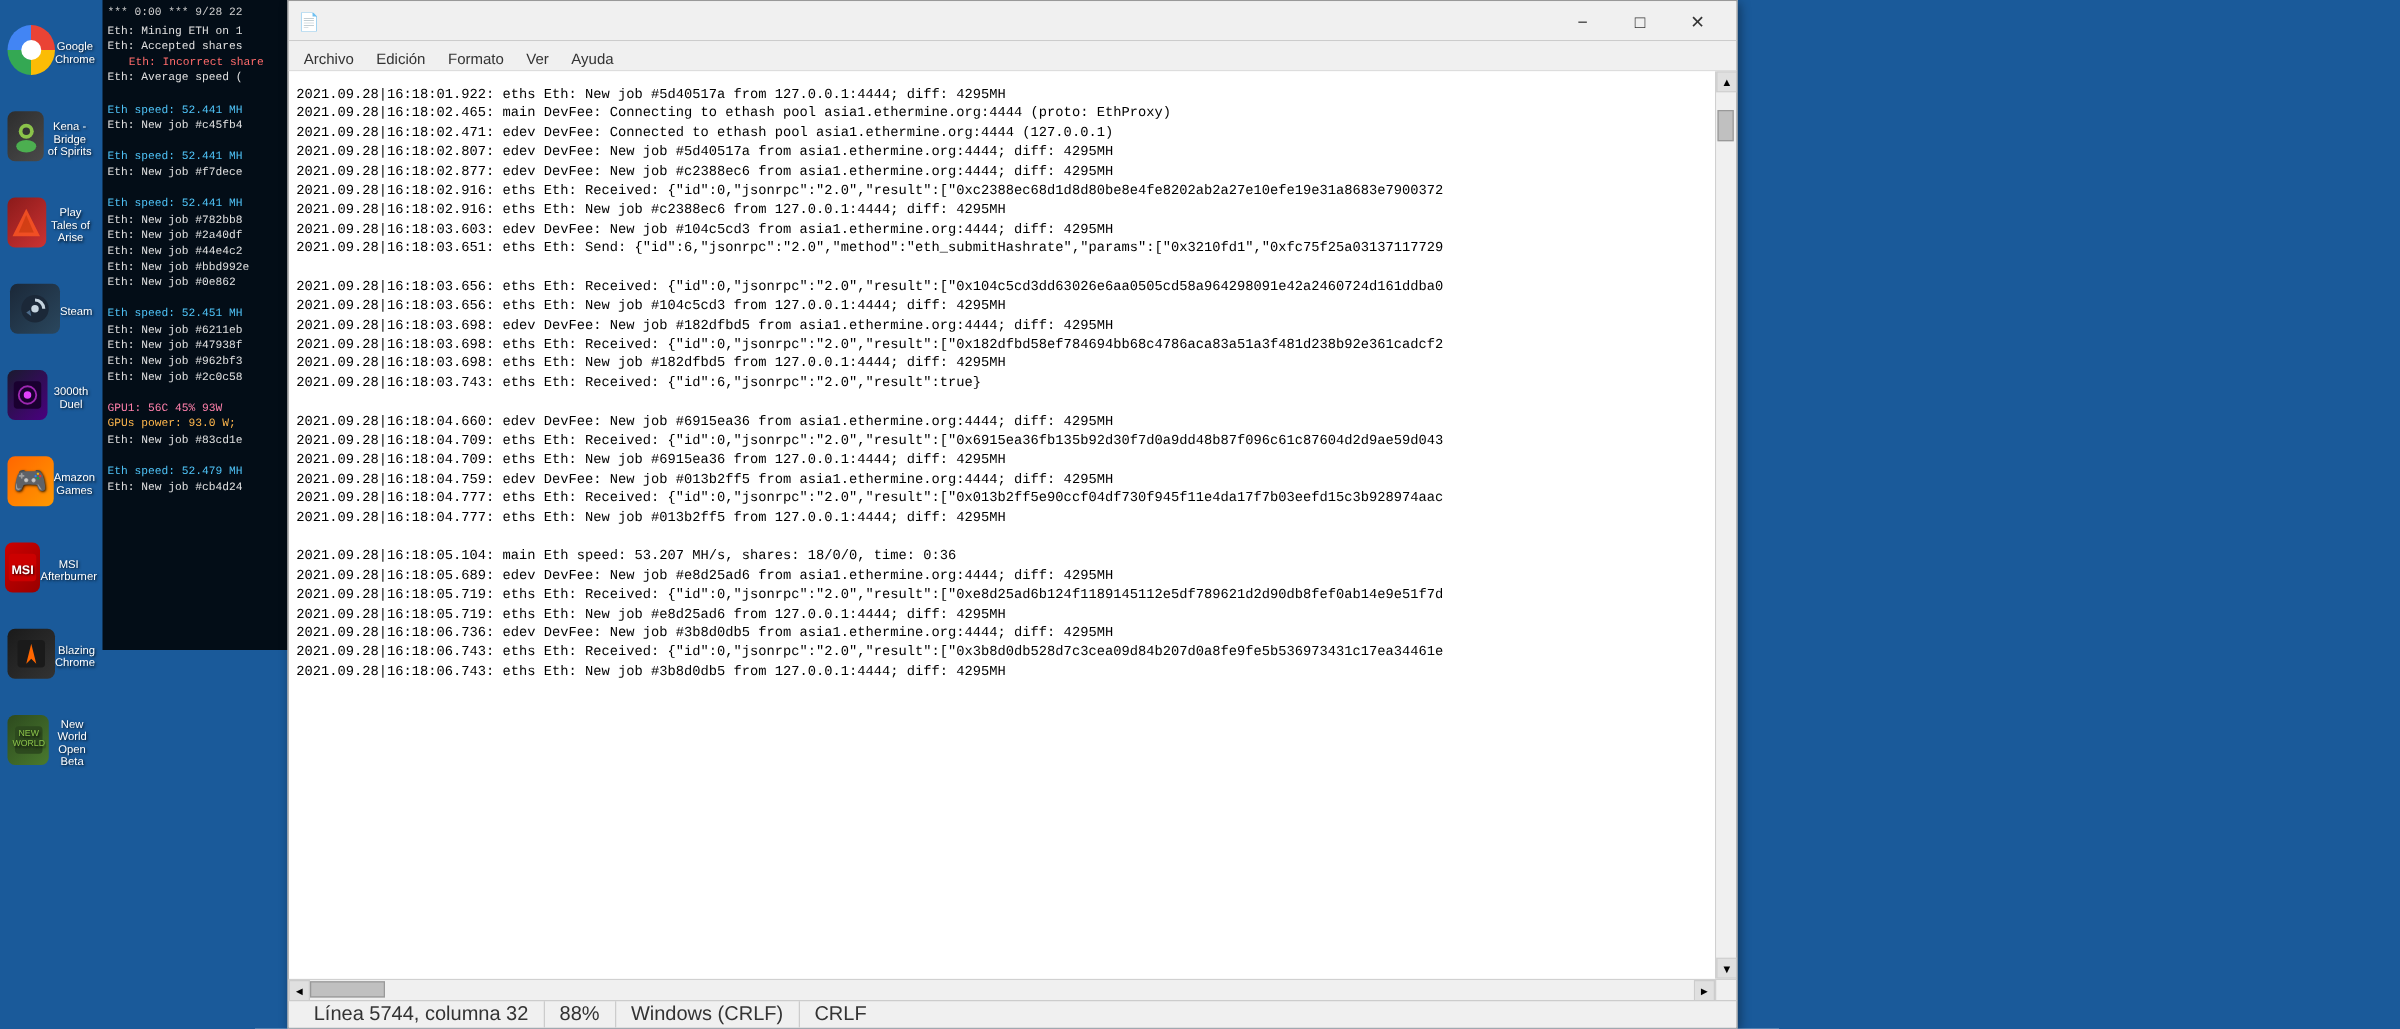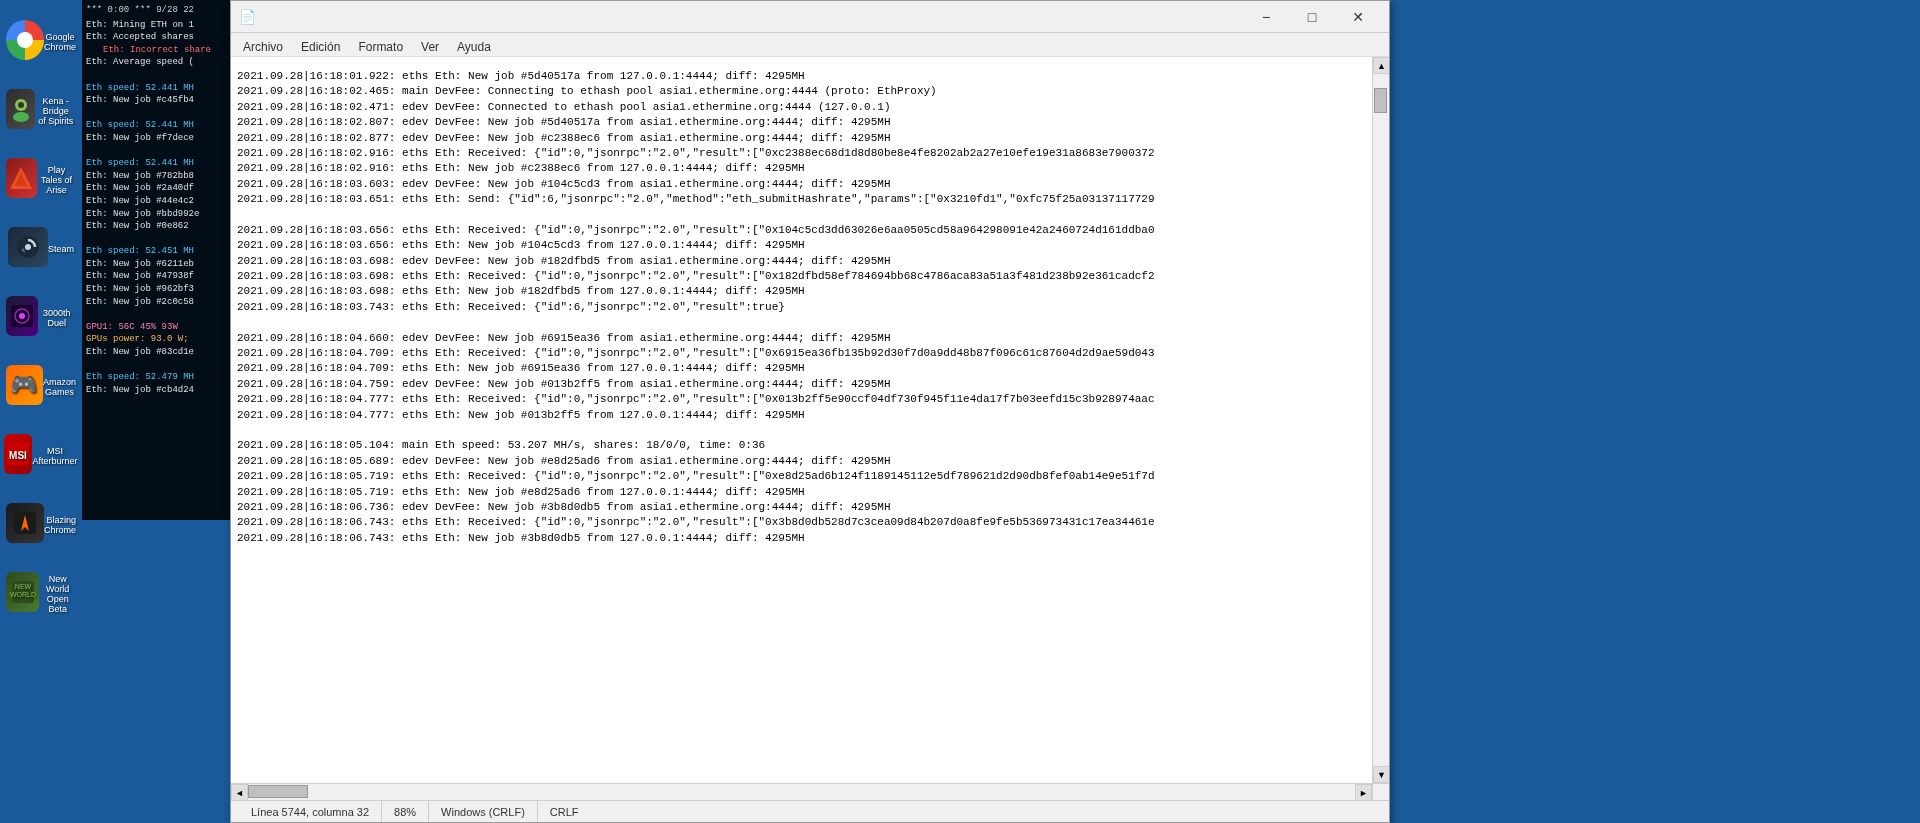--- a/index.html
+++ b/index.html
@@ -173,21 +173,21 @@
       background: #f0f0f0;
       border-top: 1px solid #ccc;
       display: flex;
       align-items: center;
       padding: 0 8px;
       gap: 0;
       flex-shrink: 0;
     }
 
     .status-section {
-      font-size: 11px;
+      font-size: 16px;
       color: #333;
       padding: 0 12px;
       border-right: 1px solid #ccc;
       height: 100%;
       display: flex;
       align-items: center;
     }
     .status-section:last-child { border-right: none; }
 
     

